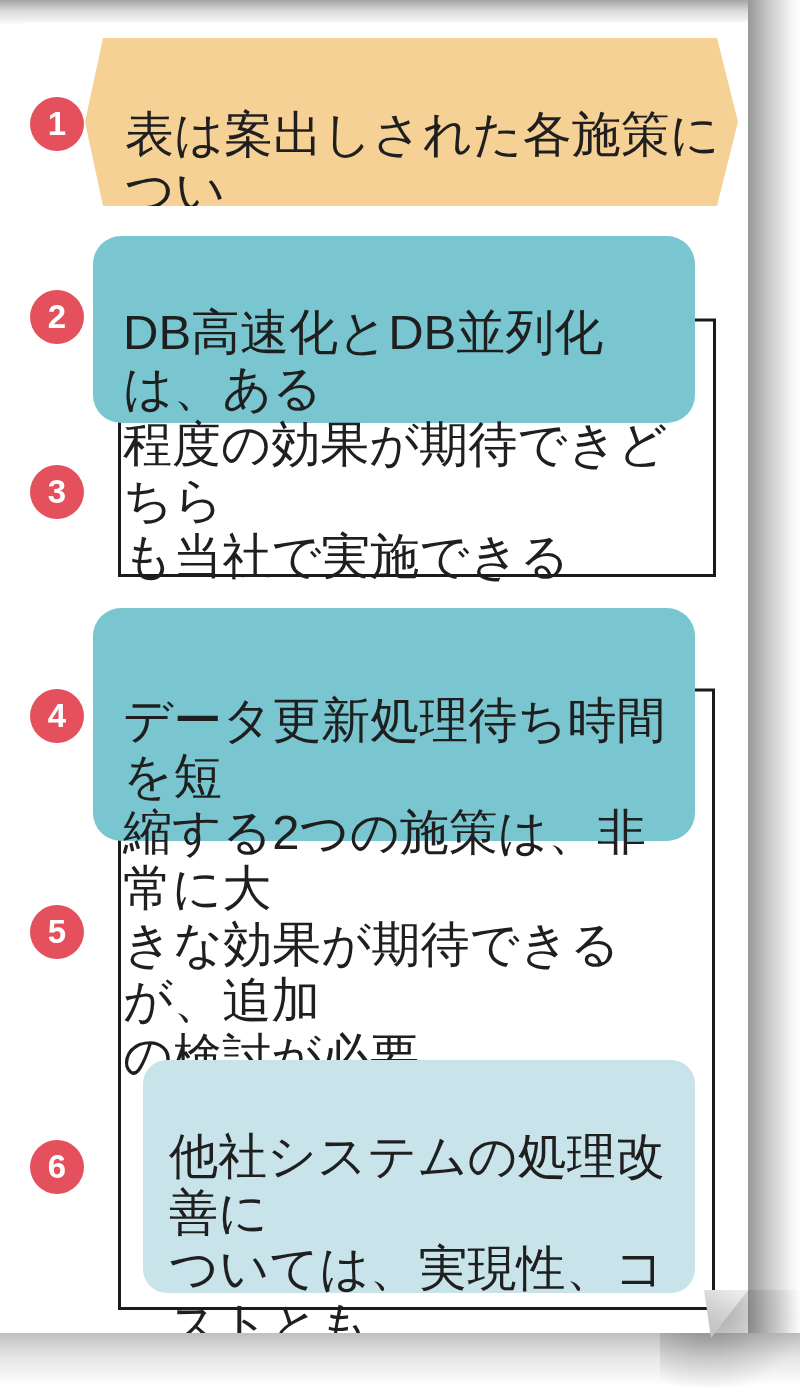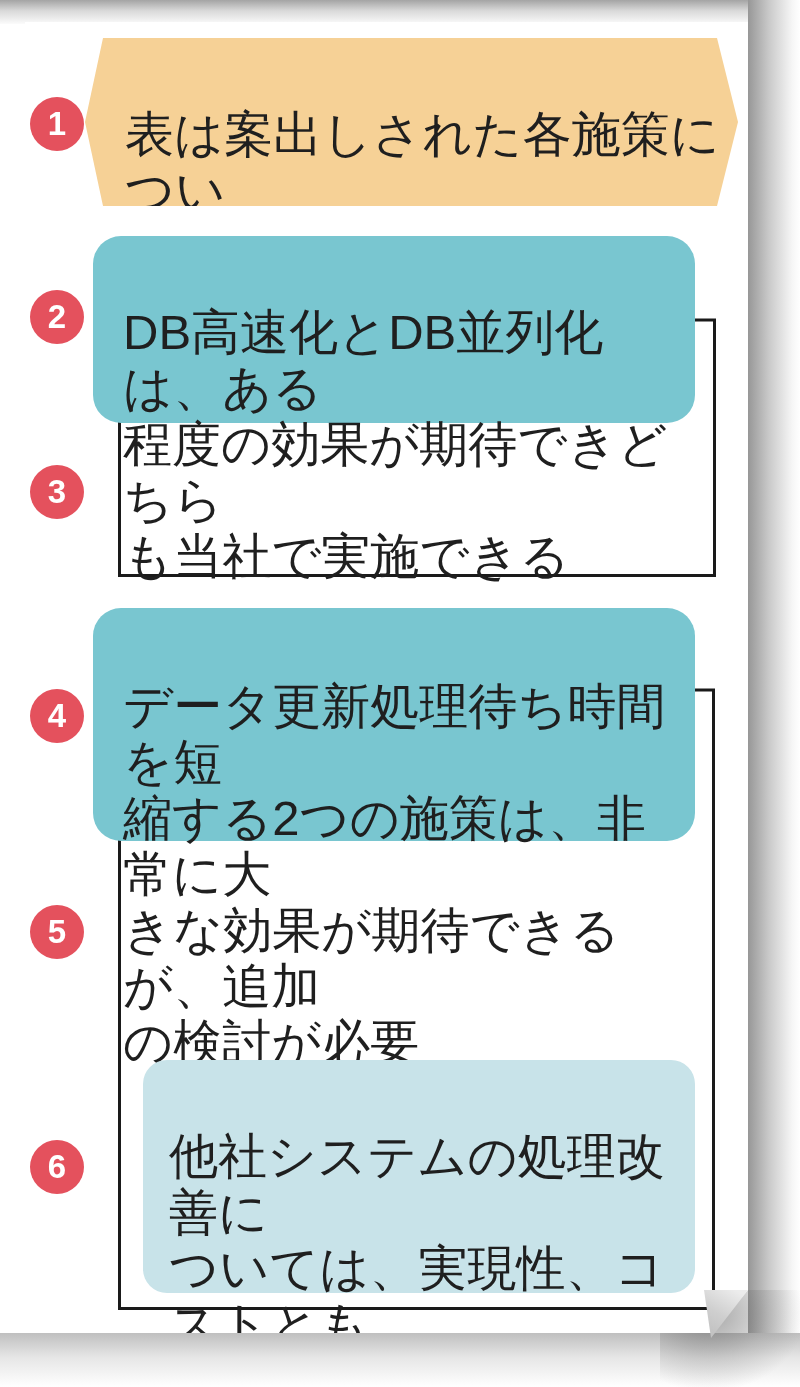--- a/index.html
+++ b/index.html
@@ -31,21 +31,21 @@
     font-size:49px;line-height:56px;font-weight:500;letter-spacing:0;
     white-space:pre-line;}
   .banner{background:var(--banner-fill,#f6d196);
     left:60px;top:16px;width:653px;height:168px;
     clip-path:polygon(18px 0,632px 0,653px 84px,632px 168px,18px 168px,0 84px);
     padding:12px 10px 0 40px;}
   .hl{background:var(--highlight-fill,#79c6d0);border-radius:28px;margin-top:8px;}
   .sub{background:var(--sub-fill,#c8e3e9);border-radius:24px;}
   .c2{left:68px;top:206px;width:602px;height:187px;padding:12px 22px 0 30px;}
   .c3{left:120px;top:406px;width:550px;height:140px;padding:14px 18px 0 24px;}
-  .c4{left:68px;top:578px;width:602px;height:233px;padding:14px 22px 0 30px;}
+  .c4{left:68px;top:578px;width:602px;height:233px;padding:28px 22px 0 30px;}
   .c5{left:118px;top:830px;width:552px;height:176px;padding:10px 18px 0 26px;}
   .c6{left:118px;top:1038px;width:552px;height:233px;padding:12px 18px 16px 26px;}
 
   
   .badge{position:absolute;left:5px;width:54px;height:54px;border-radius:50%;
     background:var(--badge-fill,#e4515d);color:var(--badge-text,#fff);
     font-size:33px;font-weight:bold;text-align:center;line-height:54px;}
   .b1{top:75px;} .b2{top:268px;} .b3{top:443px;} .b4{top:667px;} .b5{top:883px;} .b6{top:1118px;}
 
   

